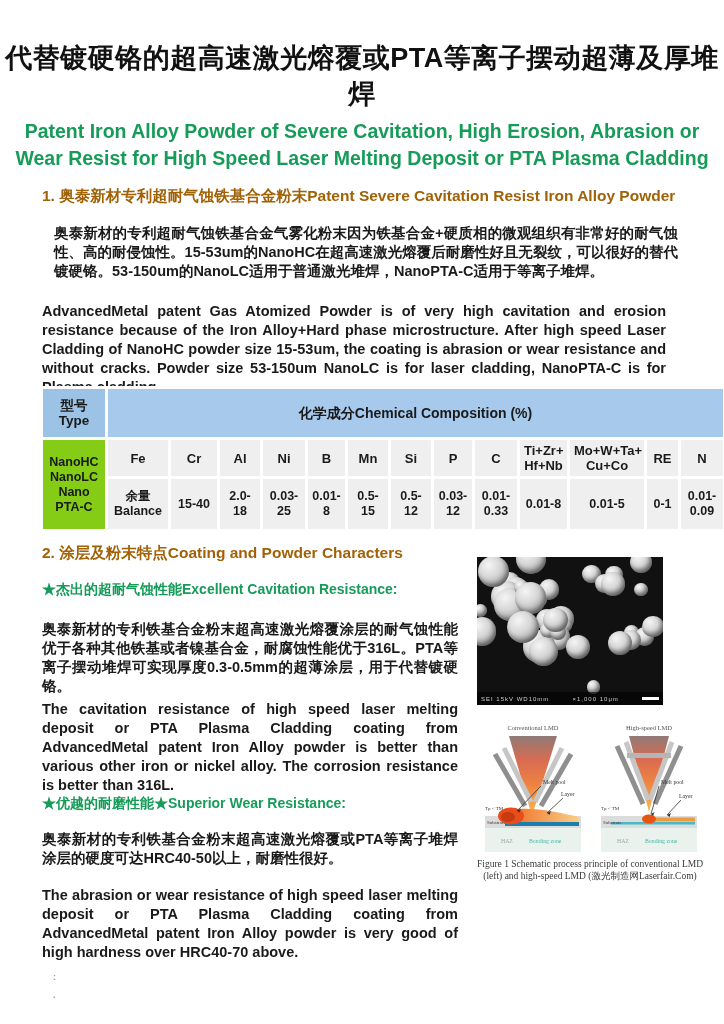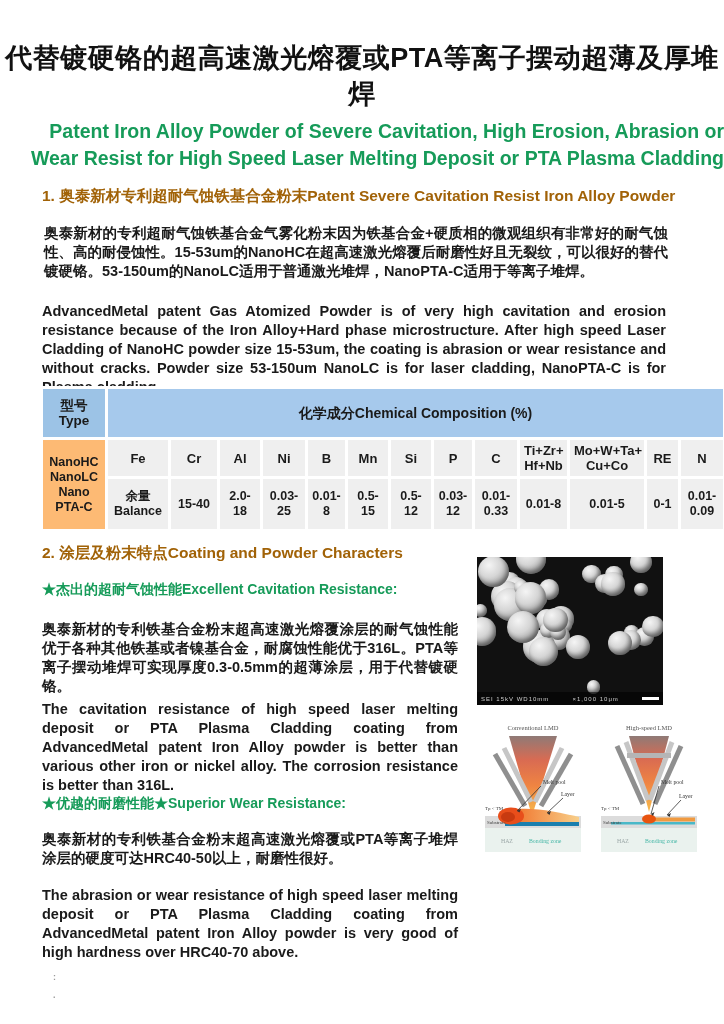--- a/index.html
+++ b/index.html
@@ -4,36 +4,36 @@
 <style>
   html,body{margin:0;padding:0;background:#888;}
   .page{
     position:relative;width:724px;height:1024px;background:#ffffff;
     font-family:"Liberation Sans",sans-serif;overflow:hidden;margin:0 auto;
   }
   .abs{position:absolute;}
   
   .title-zh{top:40px;left:0;width:724px;text-align:center;color:#111;
     font-weight:bold;font-size:27px;line-height:36px;letter-spacing:.5px;}
-  .title-en{top:118px;left:0;width:724px;text-align:right;color:#169b59;
+  .title-en{top:118px;left:0;width:724px;text-align:center;color:#169b59;
     font-weight:bold;font-size:19.5px;line-height:27px;}
   
   .red-head{color:#a16207;font-weight:bold;font-size:15.5px;}
   .green-head{color:#169b59;font-weight:bold;font-size:14px;}
   
   .para{color:#1a1a1a;font-weight:bold;font-size:14.5px;line-height:19px;
     text-align:justify;margin:0;}
   
   .comp-table{border-collapse:separate;border-spacing:3px;width:634px;table-layout:fixed;
     background:#ffffff;font-weight:bold;color:#1a1a1a;}
   .comp-table td{text-align:center;vertical-align:middle;white-space:pre-line;
     font-size:12.5px;line-height:15px;padding:2px 4px;}
   .comp-table td.hdr-side{background:#9cc3e6;font-size:13.5px;height:44px;}
   .comp-table td.hdr-comp{background:#a6c9ec;font-size:14px;height:44px;}
-  .comp-table td.side{background:#fdba74;}
+  .comp-table td.side{background:#84cc16;}
   .comp-table td.el{background:#efefef;height:32px;font-size:13px;}
   .comp-table td.val{background:#efefef;height:46px;}
   
   .sem{left:477px;top:557px;width:186px;height:148px;background:#111;overflow:hidden;}
   .sphere{position:absolute;border-radius:50%;
     background:radial-gradient(circle at 35% 30%,#f5f5f5 0%,#d6d6d6 40%,#9a9a9a 78%,#737373 100%);
     box-shadow:inset -2px -3px 4px rgba(0,0,0,.4);}
   .sem-bar{position:absolute;left:0;bottom:0;width:100%;height:13px;
     display:flex;align-items:center;justify-content:space-between;
     padding:0 4px;box-sizing:border-box;background:rgba(0,0,0,.55);}
@@ -56,21 +56,21 @@
     <div>代替镀硬铬的超高速激光熔覆或PTA等离子摆动超薄及厚堆焊</div>
   </div>
 
   <div class="abs title-en">
     <div>Patent Iron Alloy Powder of Severe Cavitation, High Erosion, Abrasion or</div>
     <div>Wear Resist for High Speed Laser Melting Deposit or PTA Plasma Cladding</div>
   </div>
 
   <div class="abs red-head" style="left:42px;top:186px;width:660px;">1. 奥泰新材专利超耐气蚀铁基合金粉末Patent Severe Cavitation Resist Iron Alloy Powder</div>
 
-  <p class="abs para" style="left:44px;top:224px;width:624px;">奥泰新材的专利超耐气蚀铁基合金气雾化粉末因为铁基合金+硬质相的微观组织有非常好的耐气蚀性、高的耐侵蚀性。15-53um的NanoHC在超高速激光熔覆后耐磨性好且无裂纹，可以很好的替代镀硬铬。53-150um的NanoLC适用于普通激光堆焊，NanoPTA-C适用于等离子堆焊。</p>
+  <p class="abs para" style="left:54px;top:224px;width:624px;">奥泰新材的专利超耐气蚀铁基合金气雾化粉末因为铁基合金+硬质相的微观组织有非常好的耐气蚀性、高的耐侵蚀性。15-53um的NanoHC在超高速激光熔覆后耐磨性好且无裂纹，可以很好的替代镀硬铬。53-150um的NanoLC适用于普通激光堆焊，NanoPTA-C适用于等离子堆焊。</p>
 
   <p class="abs para" style="left:42px;top:302px;width:624px;">AdvancedMetal patent Gas Atomized Powder is of very high cavitation and erosion resistance because of the Iron Alloy+Hard phase microstructure. After high speed Laser Cladding of NanoHC powder size 15-53um, the coating is abrasion or wear resistance and without cracks. Powder size 53-150um NanoLC is for laser cladding, NanoPTA-C is for Plasma cladding.</p>
 
   <table class="abs comp-table" style="left:40px;top:386px;">
     <colgroup>
       <col style="width:62px">
         <col style="width:60px">
         <col style="width:46px">
         <col style="width:40px">
       <col style="width:42px">
@@ -267,14 +267,18 @@
       <line x1="88" y1="80" x2="74" y2="95" stroke="#333" stroke-width="0.8"></line>
       <polygon points="74,95 78,93 76.5,97" fill="#333"></polygon>
       <text x="86" y="78" font-size="5.8" fill="#333">Layer</text>
       <text x="8" y="90" font-size="5" fill="#444">Tp &lt; TM</text>
       <text x="10" y="104" font-size="5" fill="#444">Substrate</text>
       <text x="24" y="123" font-size="5.8" fill="#9aa6a6">HAZ</text>
       <text x="52" y="123" font-size="5.8" fill="#49b8a8">Bonding zone</text>
     </svg>
   </div>
 
+  <div class="abs fig-caption">
+    <div>Figure 1 Schematic process principle of conventional LMD</div>
+    <div>(left) and high-speed LMD (激光制造网Laserfair.Com)</div>
+  </div>
 
 </div>
 
 </body></html>

